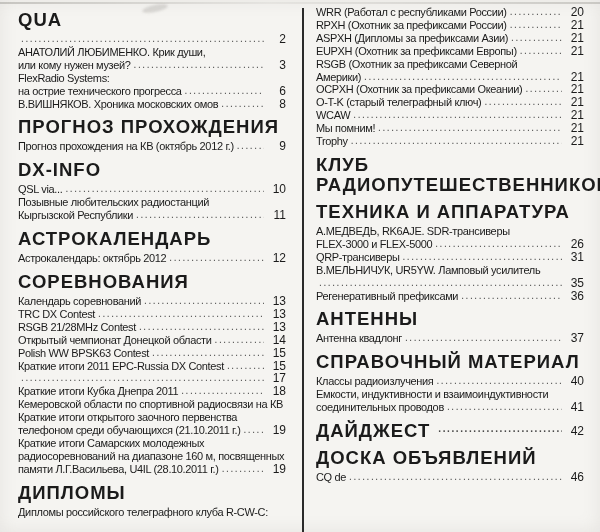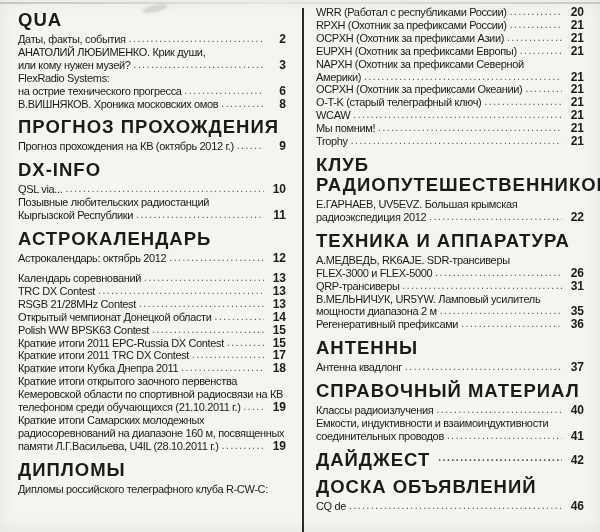--- a/index.html
+++ b/index.html
@@ -60,21 +60,21 @@
     margin:0 5px 0 3px;
     color:#4a4a4a;
     font-size:10px;
     letter-spacing:1.6px;
   }
   .dots::after{
     content:"......................................................................................................................";
   }
   .pg{
     flex:0 0 auto;
-    font-weight:bold;
+    font-weight:normal;
     font-size:12px;
     letter-spacing:0;
     min-width:17px;
     text-align:right;
   }
   .h-flex{display:flex;align-items:flex-start;}
   .h-flex .dots{margin-left:8px;position:relative;top:-2px;}
 </style>
 </head>
 <body>
@@ -82,21 +82,20 @@
 <div class="page">
   <div class="topline"></div>
   <div class="smudge"></div>
   <div class="col col-left">
       <div class="section">
         <div class="sec-title">
           <div>QUA</div>
         </div>
         <div class="entry">
           <div class="line">
-            <span class="text">Даты, факты, события</span>
             <span class="dots"></span>
             <span class="pg">2</span>
           </div>
         </div>
         <div class="entry">
           <div class="line">
             <span class="text"><span class="author">АНАТОЛИЙ ЛЮБИМЕНКО.</span>&nbsp;<span style="white-space: pre;">Крик души,</span></span>
           </div>
           <div class="line">
             <span class="text">или кому нужен музей?</span>
@@ -162,20 +161,23 @@
         </div>
         <div class="entry">
           <div class="line">
             <span class="text">Астрокалендарь: октябрь 2012</span>
             <span class="dots"></span>
             <span class="pg">12</span>
           </div>
         </div>
       </div>
       <div class="section">
+        <div class="sec-title">
+          <div>СОРЕВНОВАНИЯ</div>
+        </div>
         <div class="entry">
           <div class="line">
             <span class="text">Календарь соревнований</span>
             <span class="dots"></span>
             <span class="pg">13</span>
           </div>
         </div>
         <div class="entry">
           <div class="line">
             <span class="text">TRC DX Contest</span>
@@ -206,38 +208,37 @@
         </div>
         <div class="entry">
           <div class="line">
             <span class="text">Краткие итоги 2011 EPC-Russia DX Contest</span>
             <span class="dots"></span>
             <span class="pg">15</span>
           </div>
         </div>
         <div class="entry">
           <div class="line">
-            <span class="text">Краткие итоги 2011 TRC DX Contest</span>
             <span class="dots"></span>
             <span class="pg">17</span>
           </div>
         </div>
         <div class="entry">
           <div class="line">
             <span class="text">Краткие итоги Кубка Днепра 2011</span>
             <span class="dots"></span>
             <span class="pg">18</span>
           </div>
         </div>
         <div class="entry">
           <div class="line">
+            <span class="text">Кемеровской области по спортивной радиосвязи на КВ</span>
+          </div>
+          <div class="line">
             <span class="text">Краткие итоги открытого заочного первенства</span>
-          </div>
-          <div class="line">
-            <span class="text">Кемеровской области по спортивной радиосвязи на КВ</span>
           </div>
           <div class="line">
             <span class="text">телефоном среди обучающихся (21.10.2011 г.)</span>
             <span class="dots"></span>
             <span class="pg">19</span>
           </div>
         </div>
         <div class="entry">
           <div class="line">
             <span class="text">Краткие итоги Самарских молодежных</span>
@@ -275,35 +276,35 @@
         </div>
         <div class="entry">
           <div class="line">
             <span class="text">RPXH (Охотник за префиксами России)</span>
             <span class="dots"></span>
             <span class="pg">21</span>
           </div>
         </div>
         <div class="entry">
           <div class="line">
-            <span class="text">OCPXH (Охотник за префиксами Азии)</span>
+            <span class="text">ASPXH (Дипломы за префиксами Азии)</span>
             <span class="dots"></span>
             <span class="pg">21</span>
           </div>
         </div>
         <div class="entry">
           <div class="line">
             <span class="text">EUPXH (Охотник за префиксами Европы)</span>
             <span class="dots"></span>
             <span class="pg">21</span>
           </div>
         </div>
         <div class="entry">
           <div class="line">
-            <span class="text">NAPXH (Охотник за префиксами Северной</span>
+            <span class="text">RSGB (Охотник за префиксами Северной</span>
           </div>
           <div class="line">
             <span class="text">Америки)</span>
             <span class="dots"></span>
             <span class="pg">21</span>
           </div>
         </div>
         <div class="entry">
           <div class="line">
             <span class="text">OCPXH (Охотник за префиксами Океании)</span>
@@ -338,30 +339,20 @@
             <span class="dots"></span>
             <span class="pg">21</span>
           </div>
         </div>
       </div>
       <div class="section">
         <div class="sec-title">
           <div>КЛУБ</div>
           <div>РАДИОПУТЕШЕСТВЕННИКОВ</div>
         </div>
-        <div class="entry">
-          <div class="line">
-            <span class="text"><span class="author">Е.ГАРНАЕВ, UV5EVZ.</span>&nbsp;<span style="white-space: pre;">Большая крымская</span></span>
-          </div>
-          <div class="line">
-            <span class="text">радиоэкспедиция 2012</span>
-            <span class="dots"></span>
-            <span class="pg">22</span>
-          </div>
-        </div>
       </div>
       <div class="section">
         <div class="sec-title">
           <div>ТЕХНИКА И АППАРАТУРА</div>
         </div>
         <div class="entry">
           <div class="line">
             <span class="text"><span class="author">А.МЕДВЕДЬ, RK6AJE.</span>&nbsp;<span style="white-space: pre;">SDR-трансиверы</span></span>
           </div>
           <div class="line">
@@ -375,21 +366,20 @@
             <span class="text">QRP-трансиверы</span>
             <span class="dots"></span>
             <span class="pg">31</span>
           </div>
         </div>
         <div class="entry">
           <div class="line">
             <span class="text"><span class="author">В.МЕЛЬНИЧУК, UR5YW.</span>&nbsp;<span style="white-space: pre;">Ламповый усилитель</span></span>
           </div>
           <div class="line">
-            <span class="text">мощности диапазона 2 м</span>
             <span class="dots"></span>
             <span class="pg">35</span>
           </div>
         </div>
         <div class="entry">
           <div class="line">
             <span class="text">Регенеративный префиксами</span>
             <span class="dots"></span>
             <span class="pg">36</span>
           </div>

